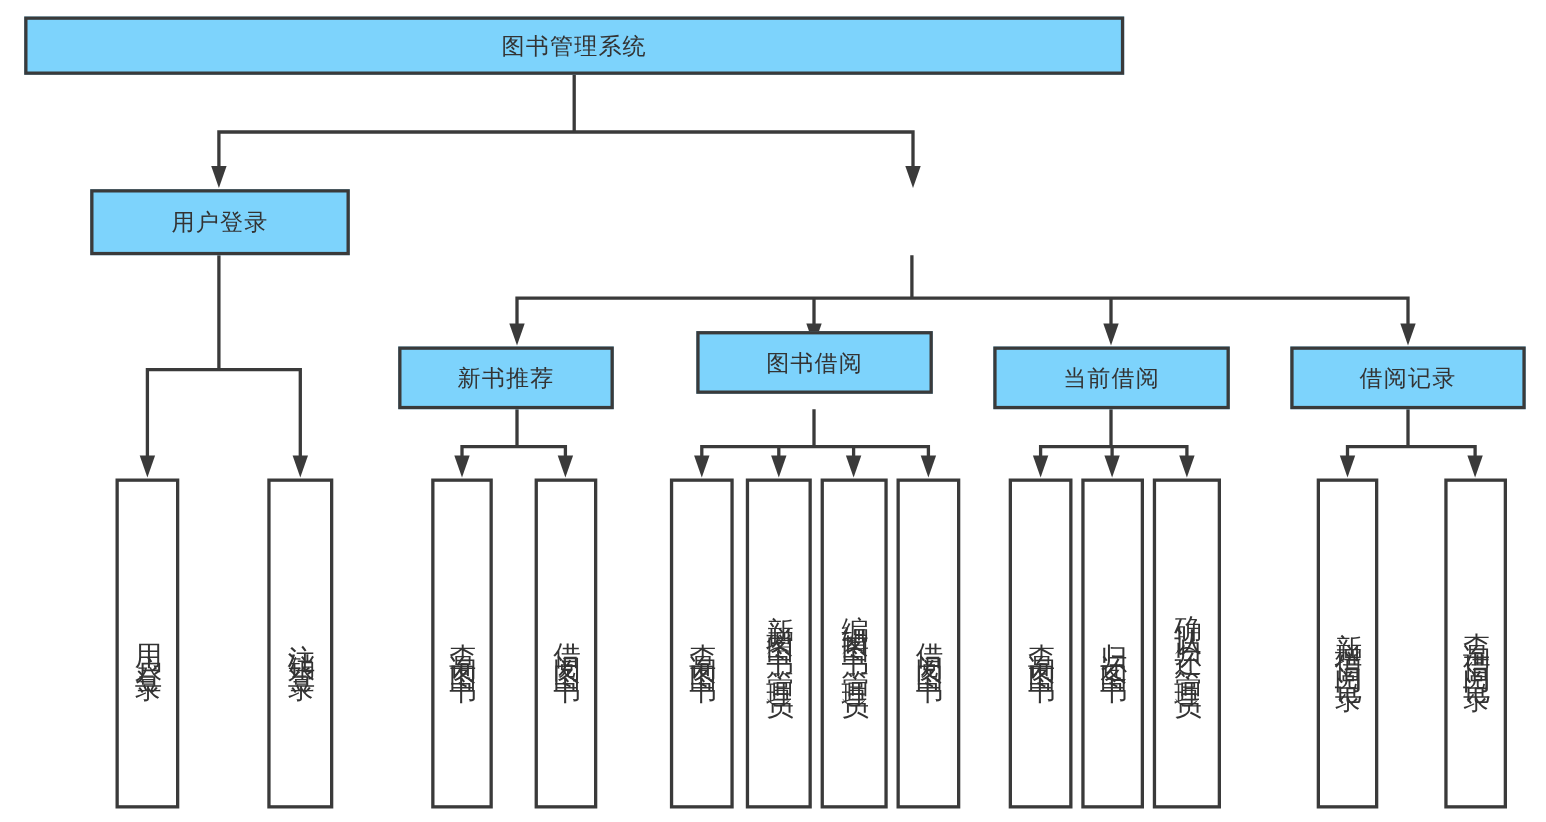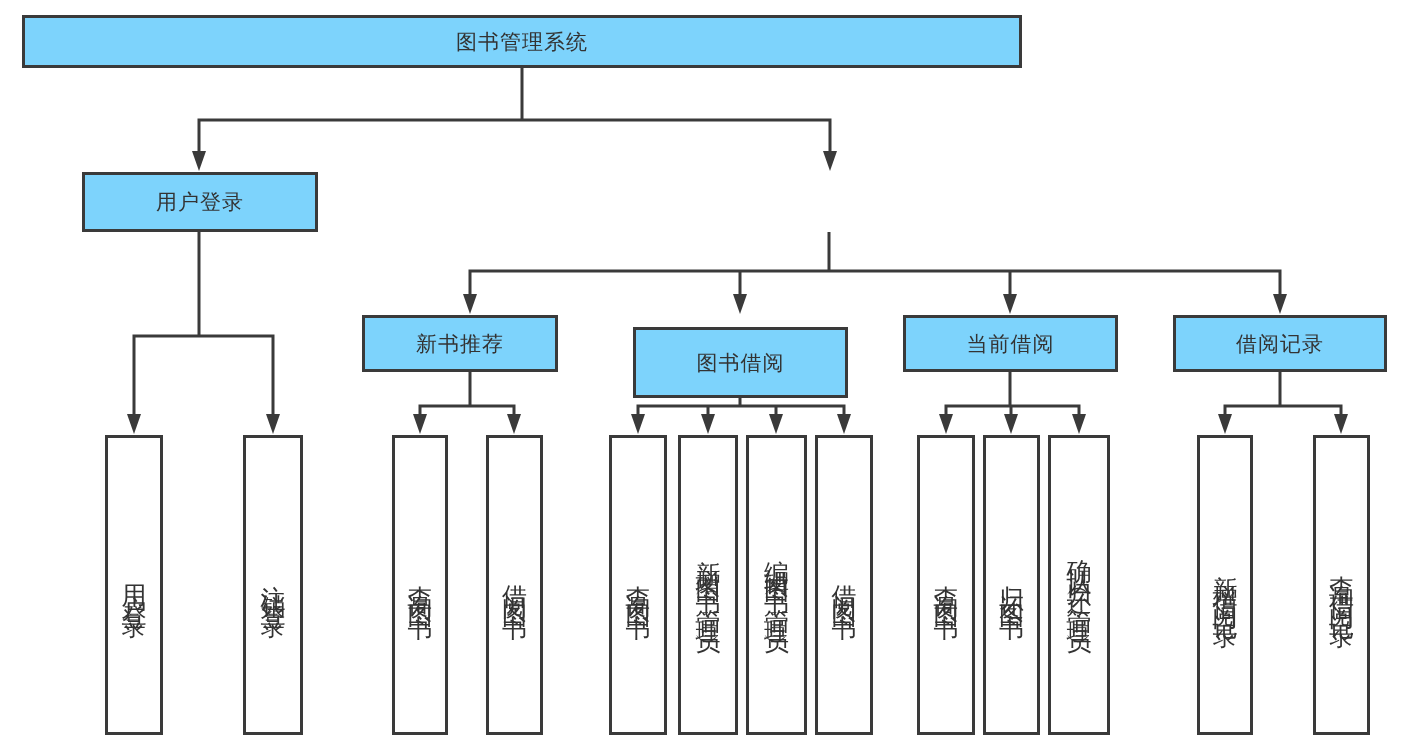--- a/index.html
+++ b/index.html
@@ -103,21 +103,21 @@
       <polygon points="1218,414 1232,414 1225,434"></polygon>
       <polygon points="1334,414 1348,414 1341,434"></polygon>
     </g>
   </svg>
 
   <div class="hbox" style="left:22px; top:15px; width:1000px; height:53px;">图书管理系统</div>
 
   <div class="hbox" style="left:82px; top:172px; width:236px; height:60px;">用户登录</div>
 
   <div class="hbox" style="left:362px; top:315px; width:196px; height:57px;">新书推荐</div>
-  <div class="hbox" style="left:633px; top:327px; width:215px; height:71px;">图书借阅</div>
+  <div class="hbox" style="left:633px; top:301px; width:215px; height:57px;">图书借阅</div>
   <div class="hbox" style="left:903px; top:315px; width:215px; height:57px;">当前借阅</div>
   <div class="hbox" style="left:1173px; top:315px; width:214px; height:57px;">借阅记录</div>
 
   <div class="vbox" style="left:105px; width:58px;">
     <span class="vtext">用户登录</span>
   </div>
   <div class="vbox" style="left:243px; width:60px;">
     <span class="vtext">注销登录</span>
   </div>
 

